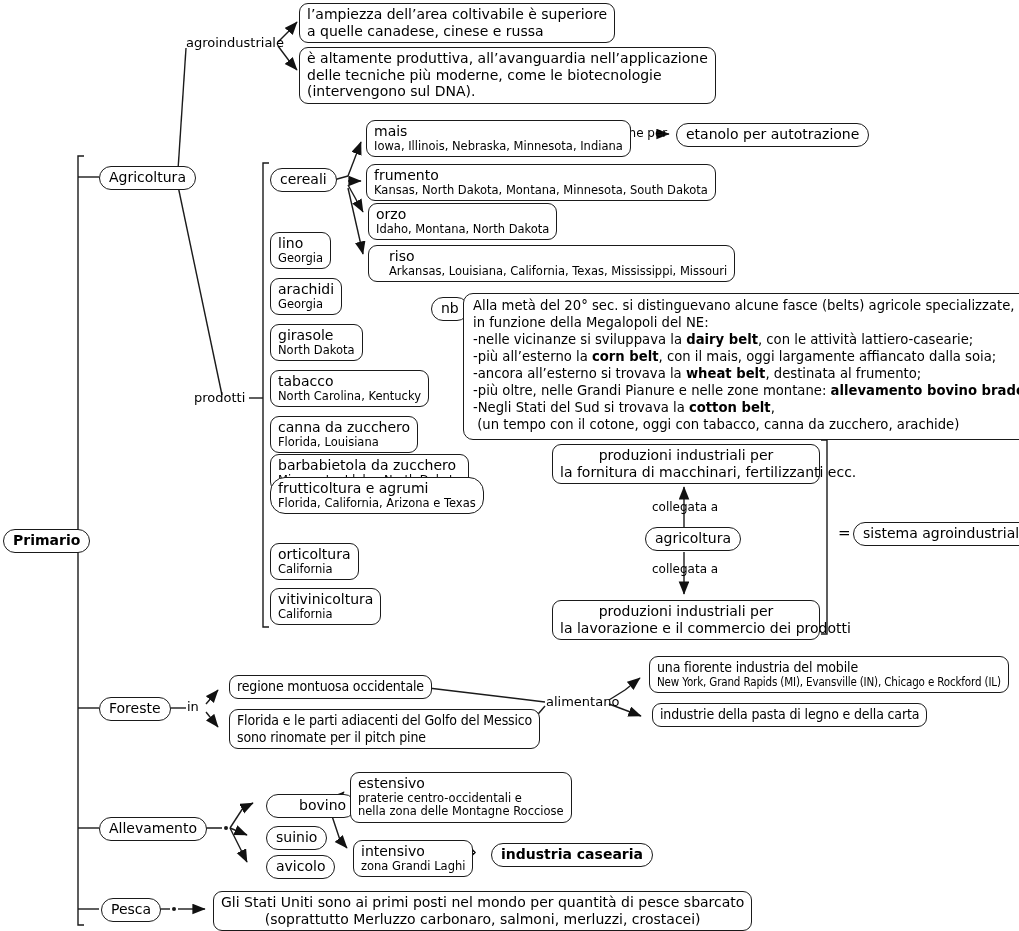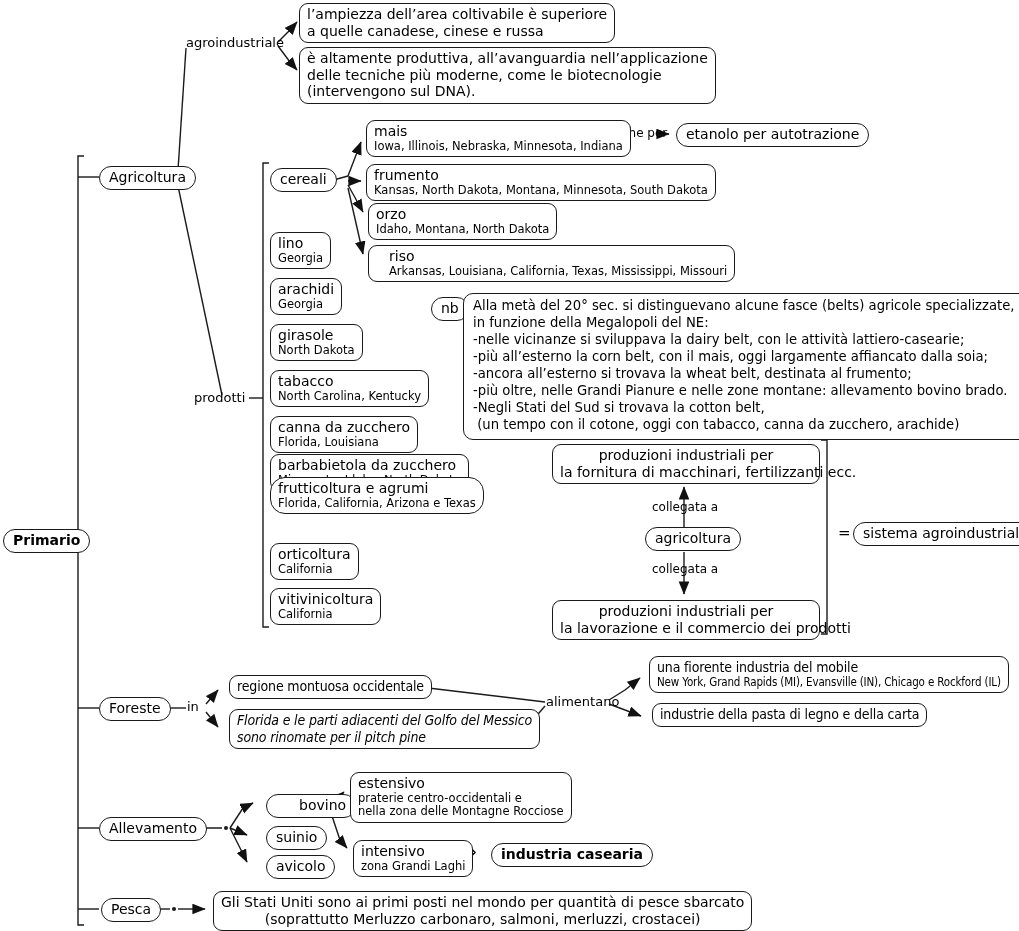--- a/index.html
+++ b/index.html
@@ -28,21 +28,21 @@
     position:absolute;
     font-size:13px;
     white-space:nowrap;
     background:transparent;
   }
   .lbl.sm{font-size:12px;}
   .sym{position:absolute;font-size:15px;}
   .pill{border-radius:12px;padding:2px 9px 3px 9px;}
   .nbbox{border-radius:10px;padding:4px 9px 5px 9px;white-space:normal;}
   .nbbox div{font-size:13.2px;line-height:1.285;white-space:nowrap;}
-  .nbbox b{font-weight:normal;}
+  .nbbox b{font-weight:bold;}
   .ctr{text-align:center;}
   .foresta{font-family:"DejaVu Sans Condensed","Liberation Sans",sans-serif;letter-spacing:-0.15px;}
 </style>
 </head>
 <body>
 
 <div id="canvas">
 
   <svg class="wires" viewBox="0 0 1019 931">
     <defs>
@@ -247,21 +247,21 @@
     <span class="t1">produzioni industriali per</span>
     <span class="t1">la lavorazione e il commercio dei prodotti</span>
   </div>
   <div class="node pill" style="left:853px;top:522px;">
     <span class="t1">sistema agroindustriale</span>
   </div>
 
   <div class="node foresta" style="left:229px;top:675px;">
     <span class="t1">regione montuosa occidentale</span>
   </div>
-  <div class="node foresta" style="left:229px;top:709px;font-style:italic;">
+  <div class="node foresta" style="left:229px;top:709px;">
     <span class="t1">Florida e le parti adiacenti del Golfo del Messico</span>
     <span class="t1">sono rinomate per il pitch pine</span>
   </div>
   <div class="node foresta" style="left:649px;top:656px;">
     <span class="t1">una fiorente industria del mobile</span>
     <span class="t2">New York, Grand Rapids (MI), Evansville (IN), Chicago e Rockford (IL)</span>
   </div>
   <div class="node foresta" style="left:652px;top:703px;">
     <span class="t1">industrie della pasta di legno e della carta</span>
   </div>

